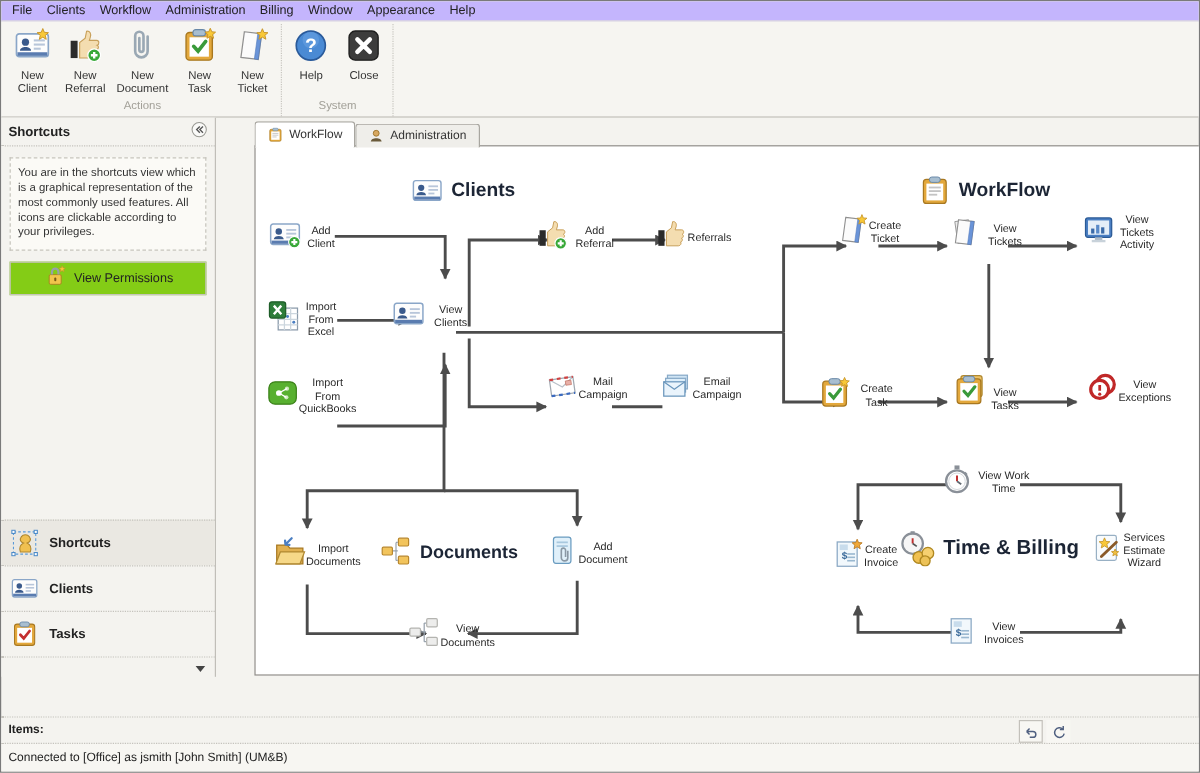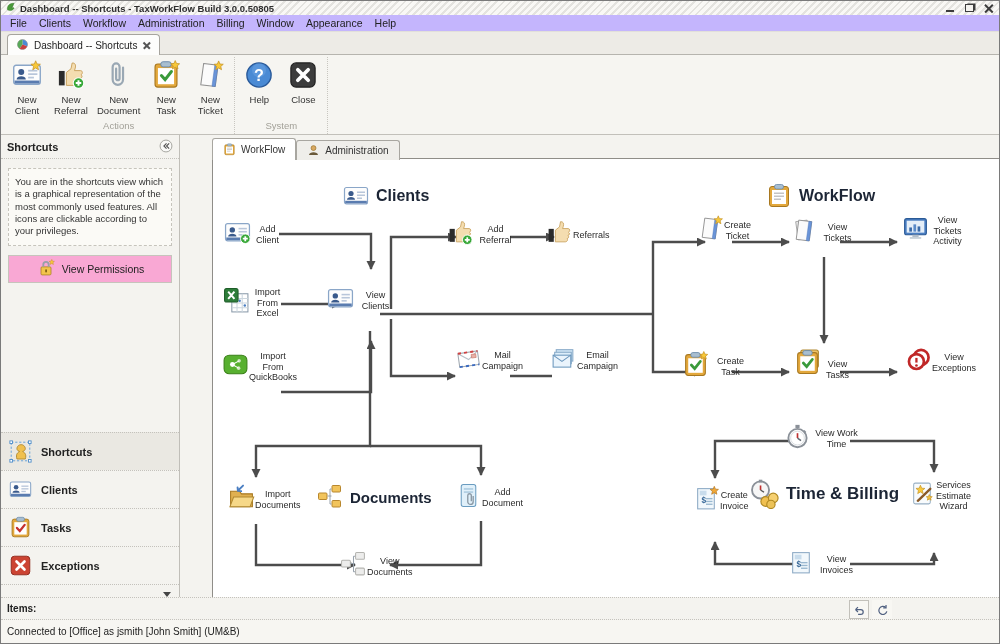--- a/index.html
+++ b/index.html
@@ -32,21 +32,21 @@
   .tb-buttons{display:flex;flex:1;}
   .tb-btn{min-width:36px;display:flex;flex-direction:column;align-items:center;padding:3px 4px 0;font-size:9.5px;color:#333;text-align:center;line-height:1.18;cursor:default;}
   .tb-btn .ic{margin-bottom:2px;}
   .tb-caption{font-size:9.5px;color:#a2a098;text-align:center;padding:0 0 3px;}
   
   .bodyrow{display:flex;height:466px;gap:20px;}
   .sidebar{width:178px;border-right:1px solid #c0beb8;position:relative;background:#f4f3ef;flex:none;}
   .sb-header{height:23px;display:flex;align-items:center;padding:0 6px;font-size:11px;font-weight:bold;color:#222;border-bottom:1px dotted #c4c2bc;}
   .sb-collapse{margin-left:auto;}
   .sb-info{margin:9px 7px 0;background:#fbfaf6;border:1px dashed #c6c4bc;padding:7px 6px;font-size:9.5px;color:#333;line-height:1.3;}
-  .sb-perm{margin:9px 7px 0;background:#f9a8d4;border:1px solid #c6c4bc;height:26px;display:flex;align-items:center;justify-content:center;gap:6px;font-size:10.5px;color:#222;cursor:default;}
+  .sb-perm{margin:9px 7px 0;background:#84cc16;border:1px solid #c6c4bc;height:26px;display:flex;align-items:center;justify-content:center;gap:6px;font-size:10.5px;color:#222;cursor:default;}
   .sb-nav{position:absolute;left:0;right:0;bottom:16px;}
   .sb-nav-item{height:37px;display:flex;align-items:center;gap:9px;padding:0 8px;font-size:11px;font-weight:bold;color:#222;border-top:1px dotted #c4c2bc;cursor:default;}
   .sb-nav-item.active{background:#eae8e2;}
   .sb-nav-end{border-top:1px dotted #c4c2bc;height:0;}
   .sb-down{position:absolute;bottom:4px;right:8px;width:0;height:0;border-left:4px solid transparent;border-right:4px solid transparent;border-top:5px solid #444;}
   
   .main{flex:1;position:relative;}
   .main-tabs{position:absolute;top:3px;left:12px;display:flex;align-items:flex-end;z-index:3;}
   .main-tab{height:19px;display:flex;align-items:center;gap:5px;padding:0 10px;font-size:10px;border:1px solid #a8a6a0;border-bottom:none;border-radius:3px 3px 0 0;background:#efeeea;color:#333;cursor:default;}
   .main-tab.active{background:#fff;height:21px;}
@@ -67,63 +67,32 @@
   .items-btns{position:absolute;left:848px;top:2px;display:flex;gap:3px;}
   .items-btn{width:18px;height:17px;border:1px solid #c2c0ba;background:#f8f7f3;display:flex;align-items:center;justify-content:center;}
   .items-btn.flat{border-color:transparent;}
   .connbar{position:absolute;bottom:0;left:0;right:0;height:23px;background:#f7f6f2;display:flex;align-items:center;padding:0 6px;font-size:10px;color:#222;}
 </style>
 </head>
 <body>
 
 <div id="app">
 
-  <div class="titlebar">
-    <span id="app-icon-slot"><svg width="10" height="10" viewBox="0 0 16 16" xmlns="http://www.w3.org/2000/svg">
-          <path d="M2 12 C2 5 6 2 13 2 c-2 3-1 6-5 7 3 0 4-1 5 1 -2 4-8 5-11 2z" fill="#4a9a3a" stroke="#2e6e22" stroke-width="0.6"></path>
-        </svg></span>
-    <span>Dashboard -- Shortcuts - TaxWorkFlow Build 3.0.0.50805</span>
-    <span class="win-controls">
-      <span class="win-btn">
-          <span class="min-glyph"></span>
-        </span>
-      <span class="win-btn">
-          <span class="restore-glyph"></span>
-        </span>
-      <span class="win-btn">
-          <span class="x-glyph"></span>
-        </span>
-    </span>
-  </div>
 
   <div class="menubar" id="menubar">
       <span class="menu-item">File</span>
       <span class="menu-item">Clients</span>
       <span class="menu-item">Workflow</span>
       <span class="menu-item">Administration</span>
       <span class="menu-item">Billing</span>
       <span class="menu-item">Window</span>
       <span class="menu-item">Appearance</span>
       <span class="menu-item">Help</span>
     </div>
 
-  <div class="doctabs">
-    <div class="doc-tab">
-      <span id="doctab-icon-slot"><svg width="13" height="13" viewBox="0 0 16 16" xmlns="http://www.w3.org/2000/svg">
-            <circle cx="8" cy="8" r="6" fill="#e8e8e8" stroke="#888"></circle>
-            <path d="M8 8 L8 2 A6 6 0 0 1 13.6 10 z" fill="#4a8ad4"></path>
-            <path d="M8 8 L13.6 10 A6 6 0 0 1 4.4 12.8 z" fill="#c84040"></path>
-            <path d="M8 8 L4.4 12.8 A6 6 0 0 1 8 2 z" fill="#58a858"></path>
-          </svg></span>
-      <span>Dashboard -- Shortcuts</span>
-      <span class="tab-x">
-          <span></span>
-        </span>
-    </div>
-  </div>
 
   <div class="ribbon" id="ribbon">
       <div class="tb-group">
         <div class="tb-buttons">
           <div class="tb-btn">
             <span class="ic"><svg width="30" height="30" viewBox="0 0 26 26" xmlns="http://www.w3.org/2000/svg">
                 <rect x="1.5" y="4.5" width="23" height="16.5" rx="2" fill="#fdfdfd" stroke="#8aa6c8" stroke-width="1.2"></rect>
                 <rect x="2.2" y="17.8" width="21.6" height="2.6" fill="#5a7cb0"></rect>
                 <circle cx="8" cy="10.5" r="2.6" fill="#3a5a8c"></circle>
                 <path d="M4 16.8 c0-3.6 8-3.6 8 0 z" fill="#3a5a8c"></path>
@@ -242,27 +211,20 @@
             <span>Clients</span>
           </div>
           <div class="sb-nav-item">
             <svg width="23" height="23" viewBox="0 0 26 26" xmlns="http://www.w3.org/2000/svg">
               <rect x="3.5" y="3.5" width="19" height="20" rx="2.5" fill="#e3a83c" stroke="#a87820"></rect>
               <rect x="6" y="7" width="14" height="14" fill="#fff"></rect>
               <rect x="8.5" y="1.5" width="9" height="4.5" rx="2" fill="#a8bed0" stroke="#6888a8" stroke-width="0.8"></rect>
               <path d="M9 13.5 l3.2 3.5 5.5-7" fill="none" stroke="#c43030" stroke-width="2.6" stroke-linecap="round"></path>
             </svg>
             <span>Tasks</span>
-          </div>
-          <div class="sb-nav-item">
-            <svg width="23" height="23" viewBox="0 0 26 26" xmlns="http://www.w3.org/2000/svg">
-              <rect x="2.5" y="2.5" width="21" height="21" rx="3.5" fill="#cc4433" stroke="#8c2418"></rect>
-              <path d="M8.5 8.5 l9 9 M17.5 8.5 l-9 9" stroke="#fff" stroke-width="3" stroke-linecap="round"></path>
-            </svg>
-            <span>Exceptions</span>
           </div>
           <div class="sb-nav-end"></div>
         </div>
       <div class="sb-down"></div>
     </div>
 
     <div class="main">
       <div class="main-tabs" id="main-tabs">
           <div class="main-tab active">
             <svg width="13" height="13" viewBox="0 0 26 26" xmlns="http://www.w3.org/2000/svg">

